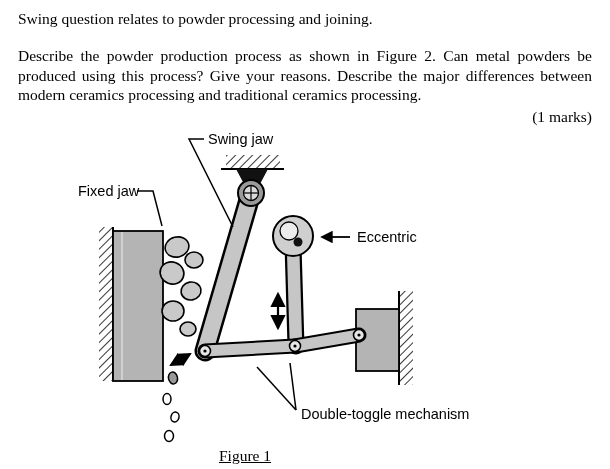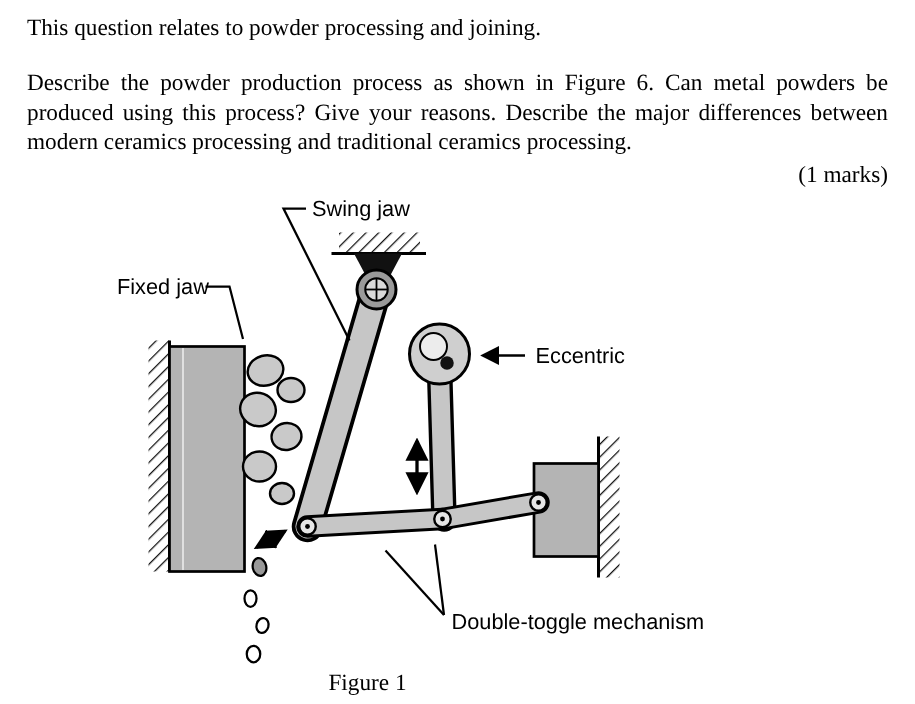--- a/index.html
+++ b/index.html
@@ -35,30 +35,31 @@
     font-size: 14.5px;
     fill: #000;
   }
   .caption-row {
     width: 490px;
     margin-left: -18px;
     text-align: center;
   }
   .caption {
     font-size: 15.5px;
+    text-decoration: underline;
   }
 </style>
 </head>
 <body>
 
 <div class="page">
 
-  <p class="intro">This question relates to powder processing and joining.</p>
+  <p class="intro">Swing question relates to powder processing and joining.</p>
 
-  <p class="question">Describe the powder production process as shown in Figure 6.  Can metal powders be produced using this process?  Give your reasons.  Describe the major differences between modern ceramics processing and traditional ceramics processing.</p>
+  <p class="question">Describe the powder production process as shown in Figure 2.  Can metal powders be produced using this process?  Give your reasons.  Describe the major differences between modern ceramics processing and traditional ceramics processing.</p>
 
   <p class="marks">(1 marks)</p>
 
   <div class="figure">
     <svg width="610" height="320" viewBox="0 0 610 320">
       <defs>
         <pattern id="hatch" width="6" height="6" patternUnits="userSpaceOnUse" patternTransform="rotate(45)">
           <line x1="0" y1="0" x2="0" y2="6" stroke="#111" stroke-width="1.7"></line>
         </pattern>
         <marker id="arw" viewBox="0 0 10 10" refX="8.5" refY="5" markerWidth="7" markerHeight="7" orient="auto-start-reverse">

